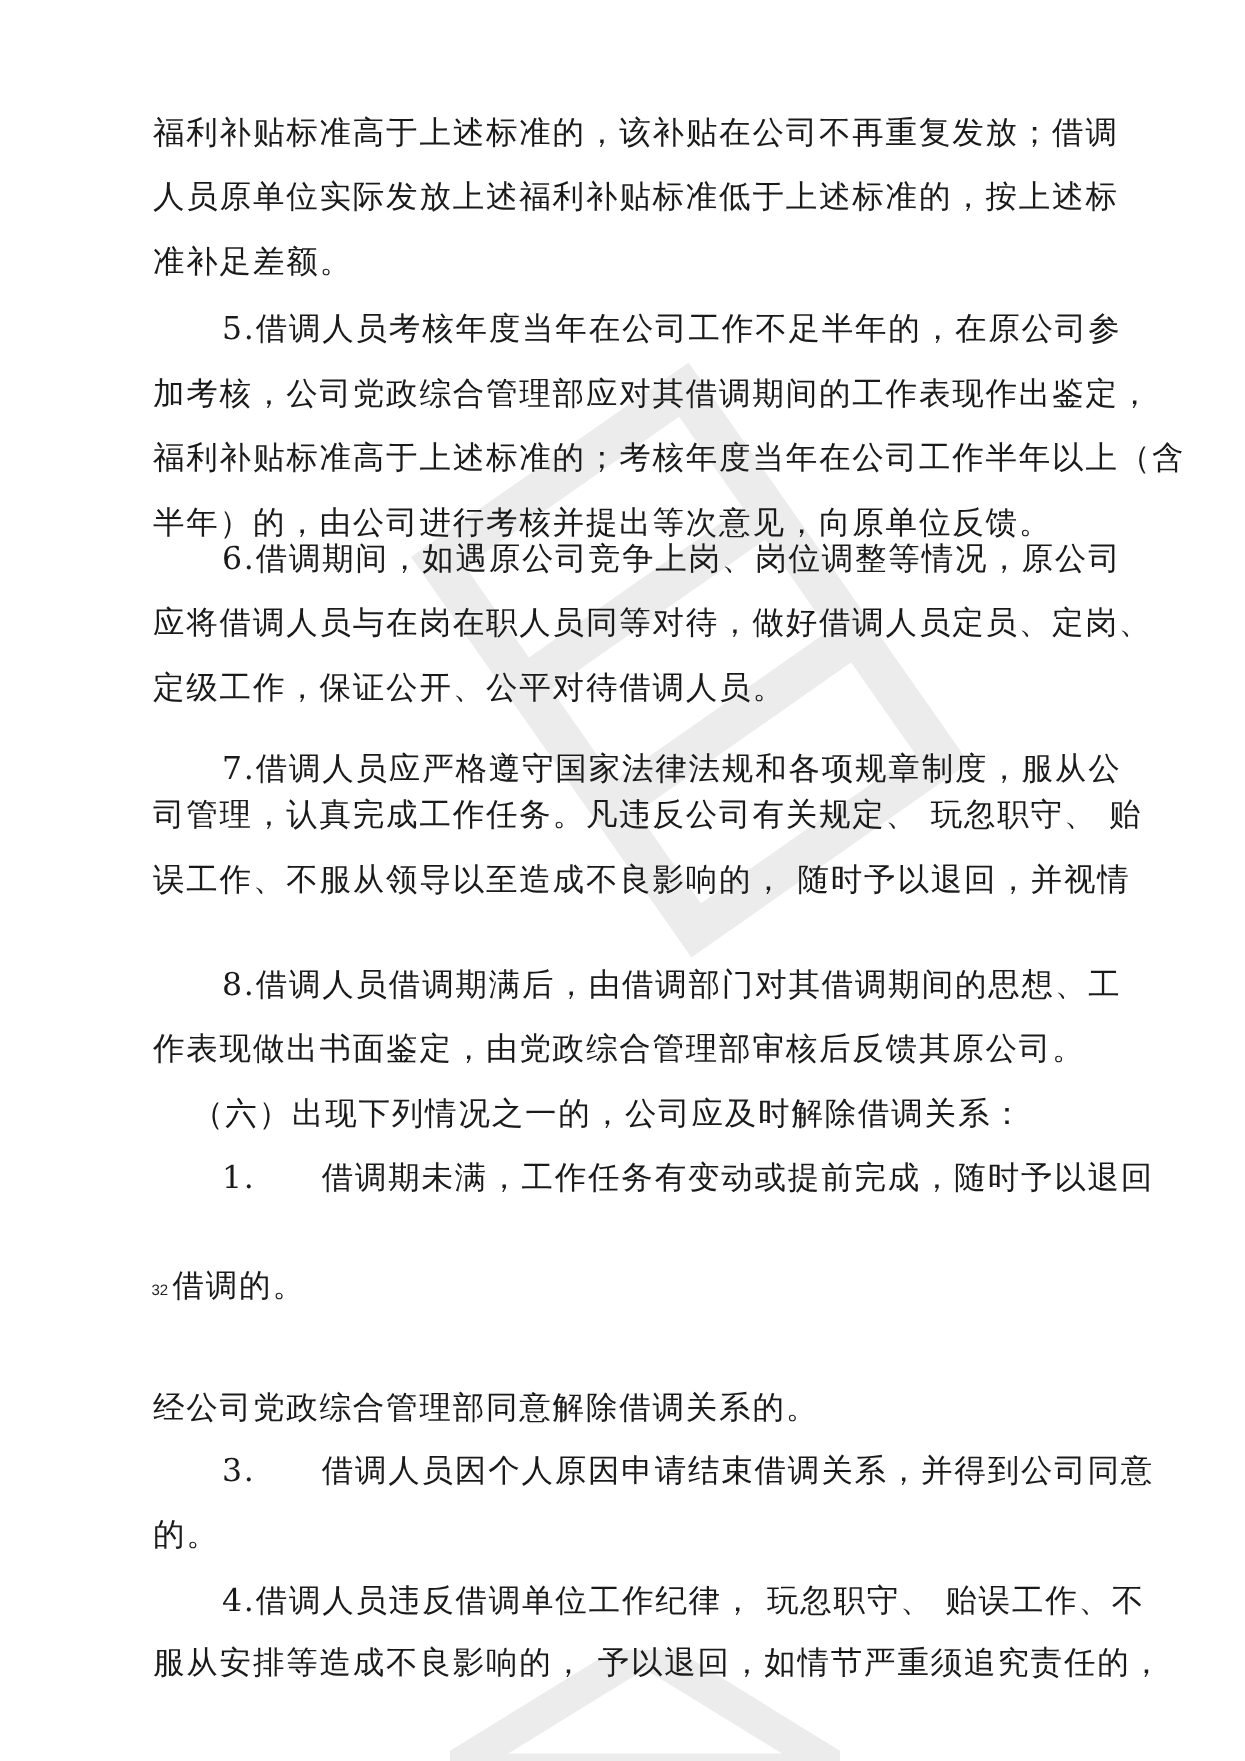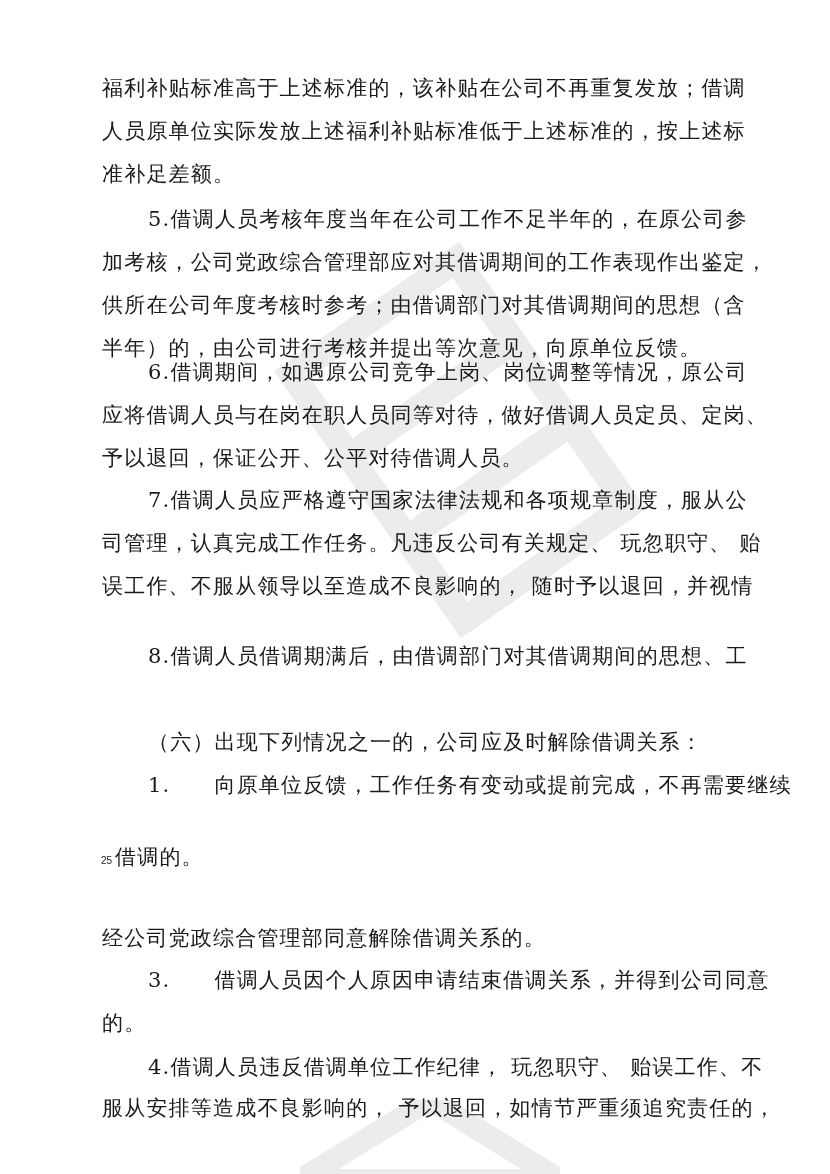--- a/index.html
+++ b/index.html
@@ -2,21 +2,21 @@
 <html><head>
   <meta charset="utf-8">
   <style>
     html, body { margin: 0; padding: 0; background: #ffffff; }
     body { width: 830px; height: 1174px; position: relative; overflow: hidden;
       font-family: "DejaVu Serif", "Liberation Serif", serif; color: #1a1a1a; }
     .page { position: absolute; left: 0; top: 0; width: 762px; height: 1174px; background: #fff; }
     .line { position: absolute; left: 102px; width: 640px; font-size: 21px; line-height: 28px;
       white-space: nowrap; letter-spacing: 1.2px; }
     .ind { left: 148px; }
-    .ind2 { left: 128px; margin-left: 20px; }
+    .ind2 { left: 128px; }
     .pagenum { position: absolute; left: 101px; top: 855px; font-family: "Liberation Sans", sans-serif;
       font-size: 10px; color: #222; }
     .wm { position: absolute; pointer-events: none; opacity: 0.07; }
     .gap { display: inline-block; width: 44px; }
   </style>
 </head>
 <body>
 
 <div class="page">
 
@@ -30,37 +30,38 @@
   <svg class="wm" style="left:300px;top:1100px" width="260" height="80" viewBox="0 0 260 80">
     <polygon points="130,0 260,80 0,80" fill="none" stroke="#000" stroke-width="22"></polygon>
   </svg>
 
   <div class="line" style="top:74px">福利补贴标准高于上述标准的，该补贴在公司不再重复发放；借调</div>
   <div class="line" style="top:117px">人员原单位实际发放上述福利补贴标准低于上述标准的，按上述标</div>
   <div class="line" style="top:160px">准补足差额。</div>
 
   <div class="line ind" style="top:205px">5.借调人员考核年度当年在公司工作不足半年的，在原公司参</div>
   <div class="line" style="top:248px">加考核，公司党政综合管理部应对其借调期间的工作表现作出鉴定，</div>
-  <div class="line" style="top:291px">供所在公司年度考核时参考；由借调部门对其借调期间的思想（含</div>
+  <div class="line" style="top:291px">福利补贴标准高于上述标准的；考核年度当年在公司工作半年以上（含</div>
   <div class="line" style="top:334px">半年）的，由公司进行考核并提出等次意见，向原单位反馈。</div>
 
   <div class="line ind" style="top:358px">6.借调期间，如遇原公司竞争上岗、岗位调整等情况，原公司</div>
   <div class="line" style="top:401px">应将借调人员与在岗在职人员同等对待，做好借调人员定员、定岗、</div>
-  <div class="line" style="top:444px">予以退回，保证公开、公平对待借调人员。</div>
+  <div class="line" style="top:444px">定级工作，保证公开、公平对待借调人员。</div>
 
-  <div class="line ind" style="top:486px">7.借调人员应严格遵守国家法律法规和各项规章制度，服从公</div>
+  <div class="line ind" style="top:498px">7.借调人员应严格遵守国家法律法规和各项规章制度，服从公</div>
   <div class="line" style="top:529px">司管理，认真完成工作任务。凡违反公司有关规定、 玩忽职守、 贻</div>
   <div class="line" style="top:572px">误工作、不服从领导以至造成不良影响的， 随时予以退回，并视情</div>
 
   <div class="line ind" style="top:642px">8.借调人员借调期满后，由借调部门对其借调期间的思想、工</div>
+  <div class="line" style="top:685px">作表现做出书面鉴定，由党政综合管理部审核后反馈其原公司。</div>
   <div class="line ind2" style="top:728px">（六）出现下列情况之一的，公司应及时解除借调关系：</div>
 
-  <div class="line ind" style="top:771px"><span>1.</span><span class="gap"></span><span>向原单位反馈，工作任务有变动或提前完成，不再需要继续</span></div>
+  <div class="line ind" style="top:771px"><span>1.</span><span class="gap"></span><span>借调期未满，工作任务有变动或提前完成，随时予以退回</span></div>
 
-  <div class="pagenum">25</div>
+  <div class="pagenum">32</div>
   <div class="line" style="top:843px;left:115px">借调的。</div>
 
   <div class="line" style="top:924px">经公司党政综合管理部同意解除借调关系的。</div>
 
   <div class="line ind" style="top:966px"><span>3.</span><span class="gap"></span><span>借调人员因个人原因申请结束借调关系，并得到公司同意</span></div>
   <div class="line" style="top:1009px">的。</div>
 
   <div class="line ind" style="top:1053px">4.借调人员违反借调单位工作纪律， 玩忽职守、 贻误工作、不</div>
   <div class="line" style="top:1094px">服从安排等造成不良影响的， 予以退回，如情节严重须追究责任的，</div>
 </div>

